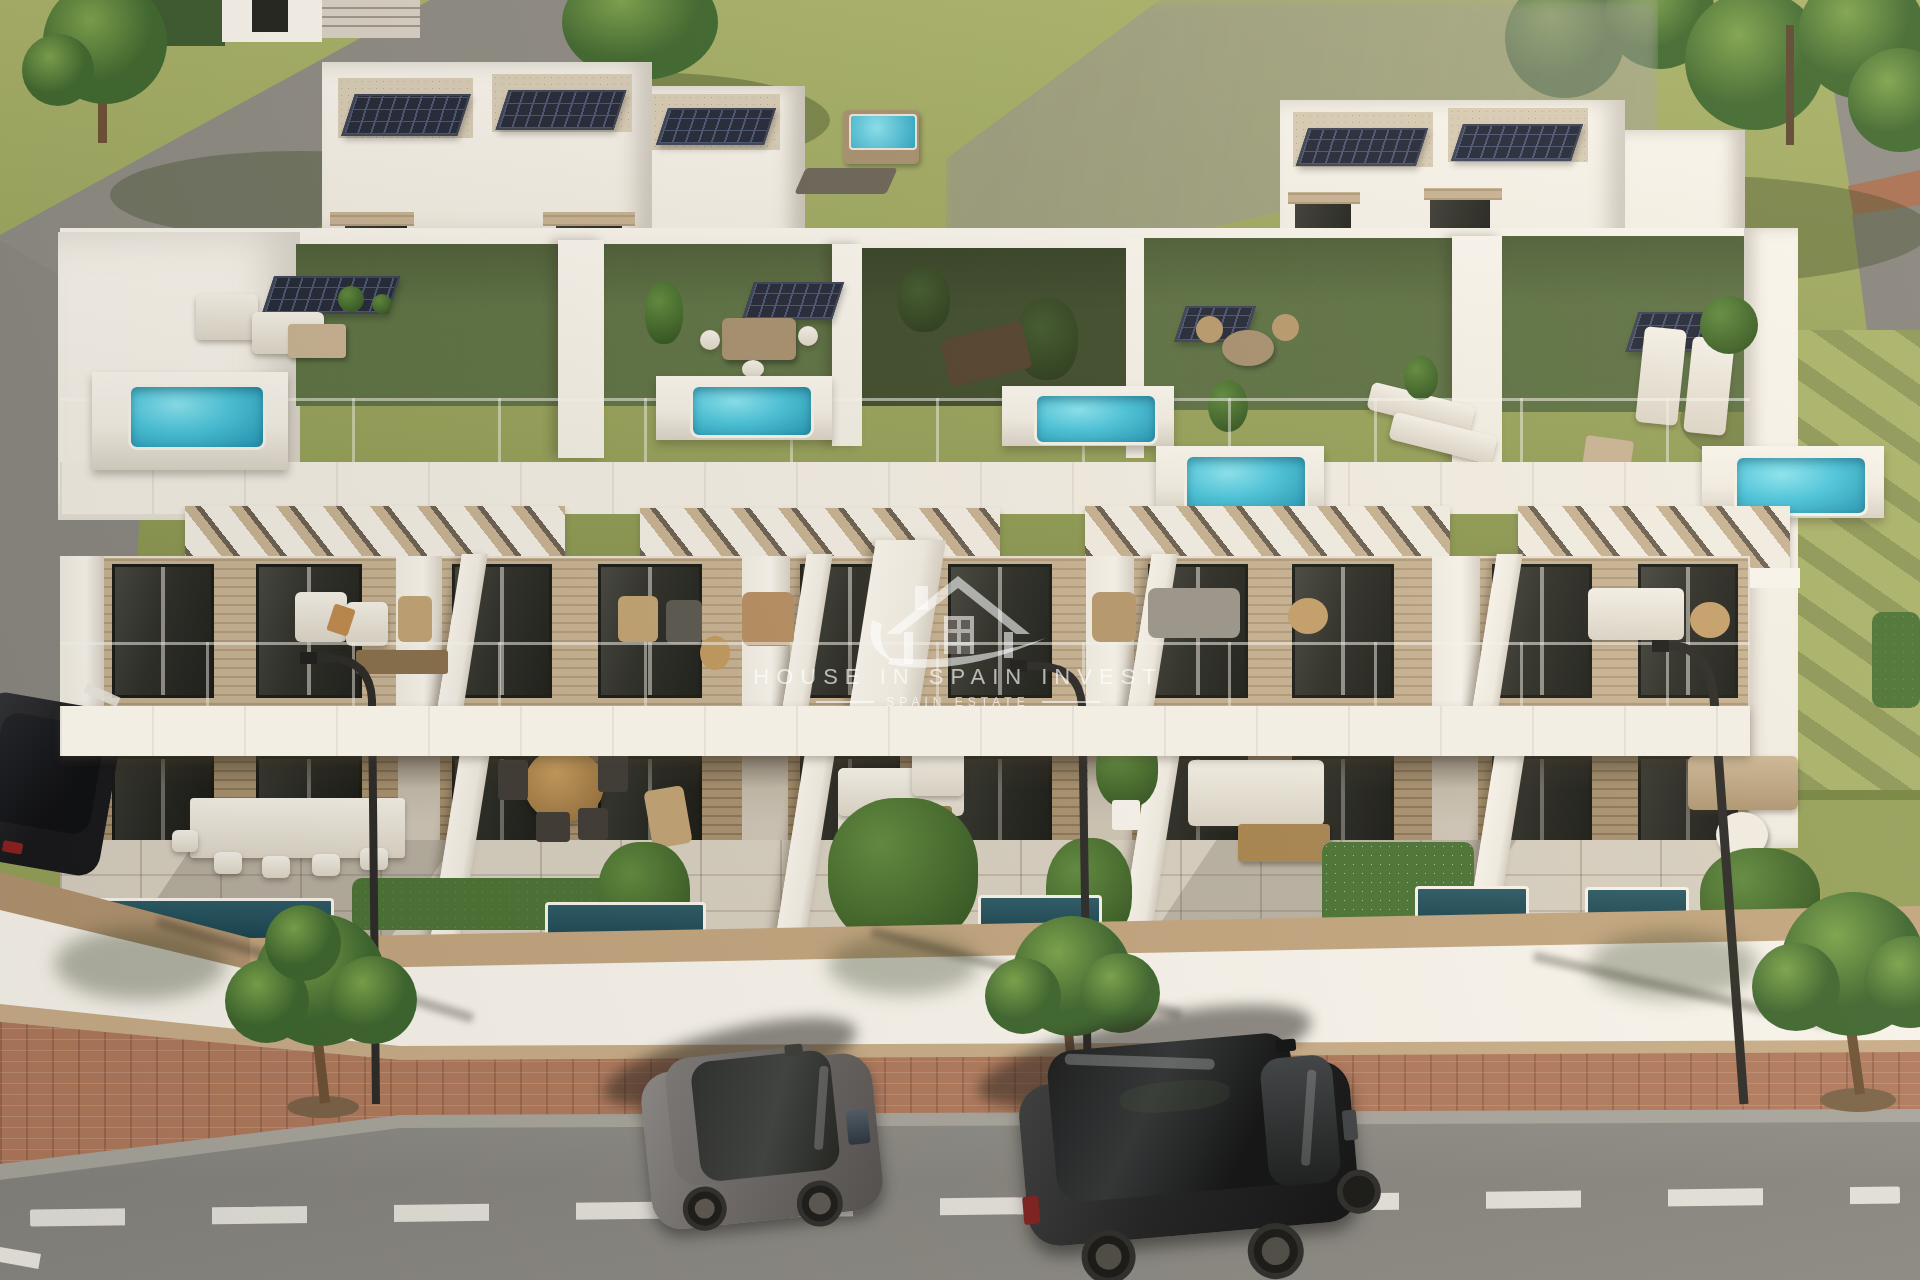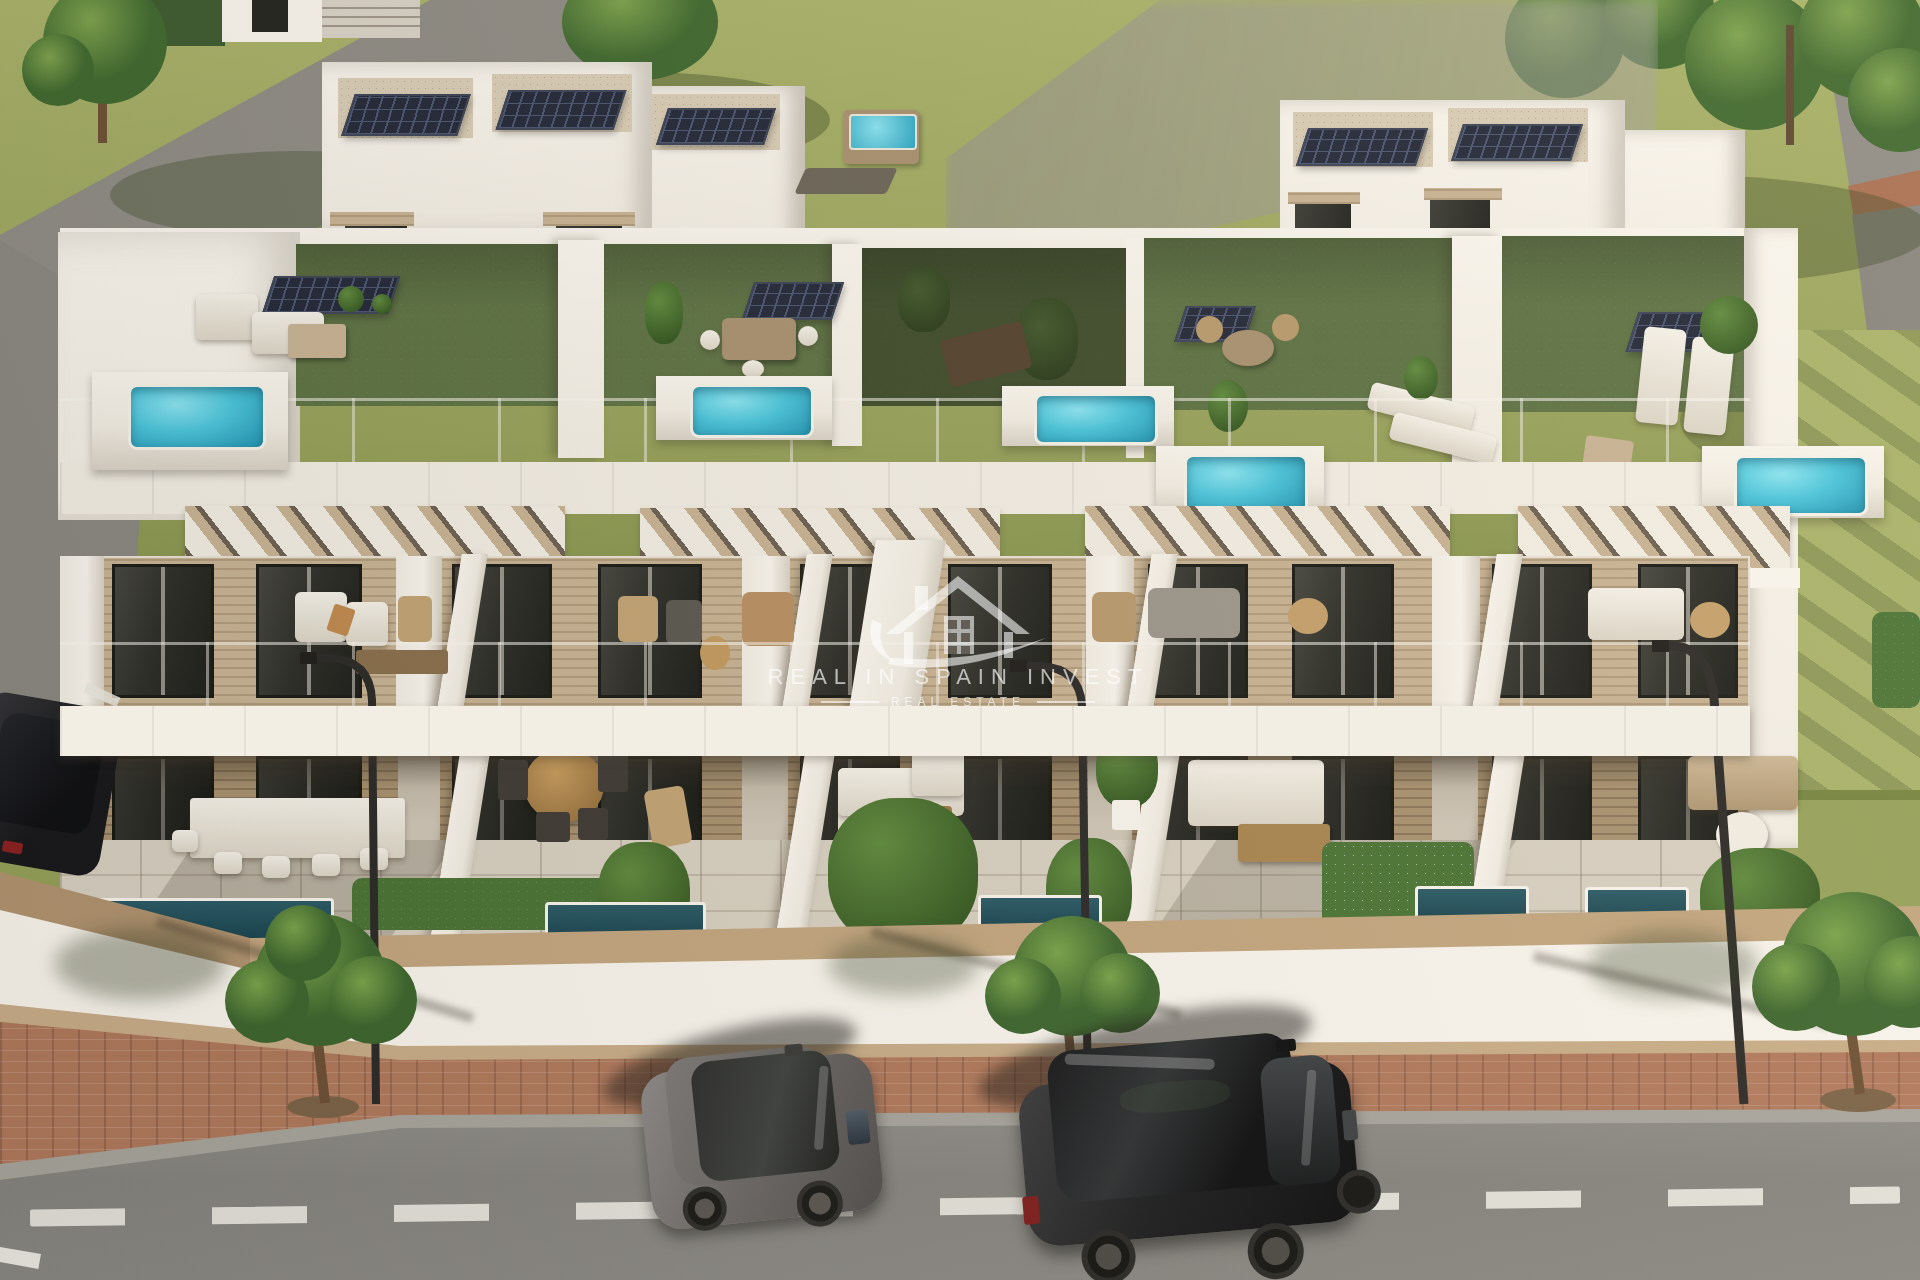--- a/index.html
+++ b/index.html
@@ -435,21 +435,21 @@
       </g>
       <g fill="rgba(90,85,75,.9)">
         <rect x="88" y="48" width="9" height="9"></rect>
         <rect x="101" y="48" width="9" height="9"></rect>
         <rect x="88" y="61" width="9" height="9"></rect>
         <rect x="101" y="61" width="9" height="9"></rect>
         <rect x="88" y="74" width="9" height="8"></rect>
         <rect x="101" y="74" width="9" height="8"></rect>
       </g>
     </svg>
-    <div class="wm-text" style="font-size:22px;letter-spacing:7px;margin-top:-4px;font-weight:300;">REAL IN SPAIN INVEST</div>
+    <div class="wm-text" style="font-size:22px;letter-spacing:7px;margin-top:-4px;font-weight:300;">HOUSE IN SPAIN INVEST</div>
     <div style="display:flex;align-items:center;justify-content:center;gap:12px;margin-top:5px;">
       <span class="wm-rule"></span>
-      <span class="wm-text" style="font-size:12px;letter-spacing:5px;">REAL ESTATE</span>
+      <span class="wm-text" style="font-size:12px;letter-spacing:5px;">SPAIN ESTATE</span>
       <span class="wm-rule"></span>
     </div>
   </div>
 
 </div>
 
 </body></html>

